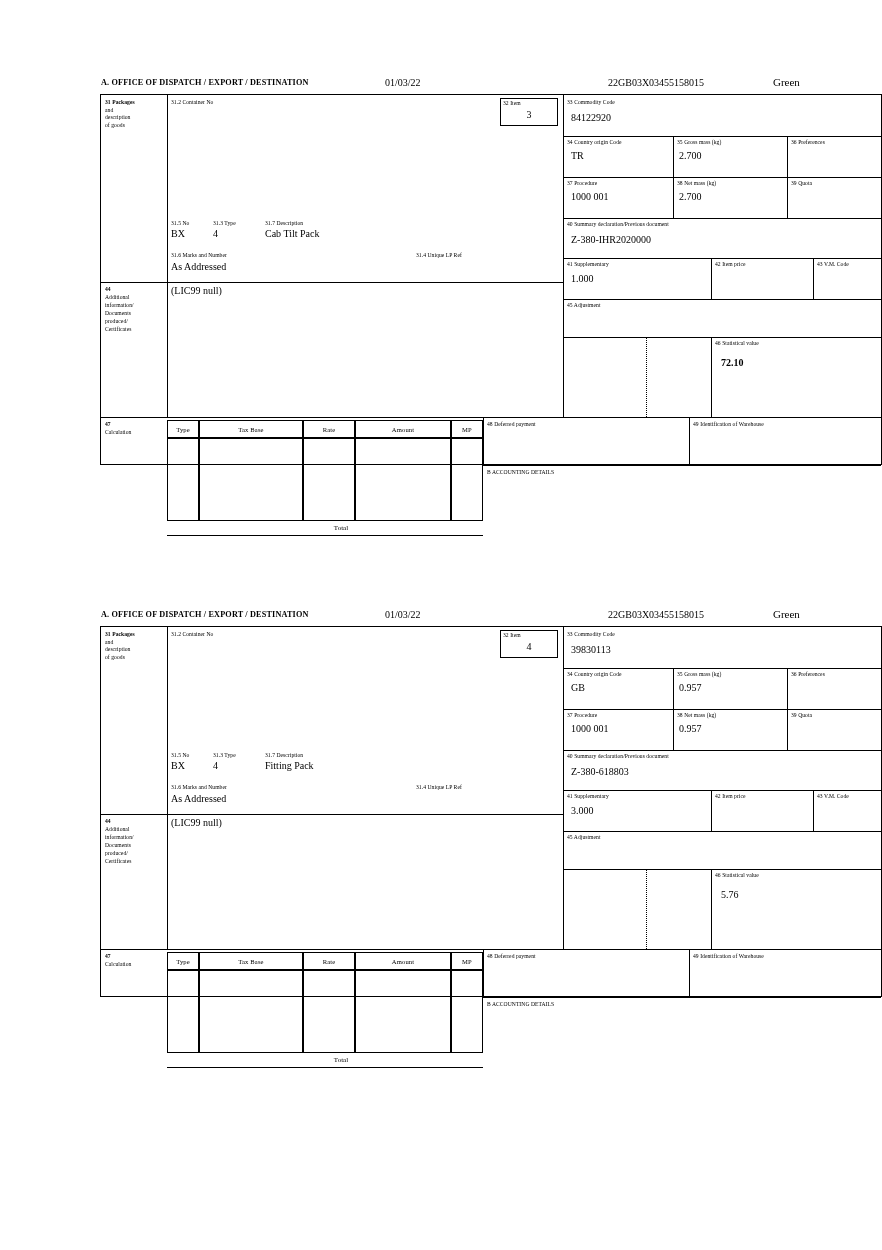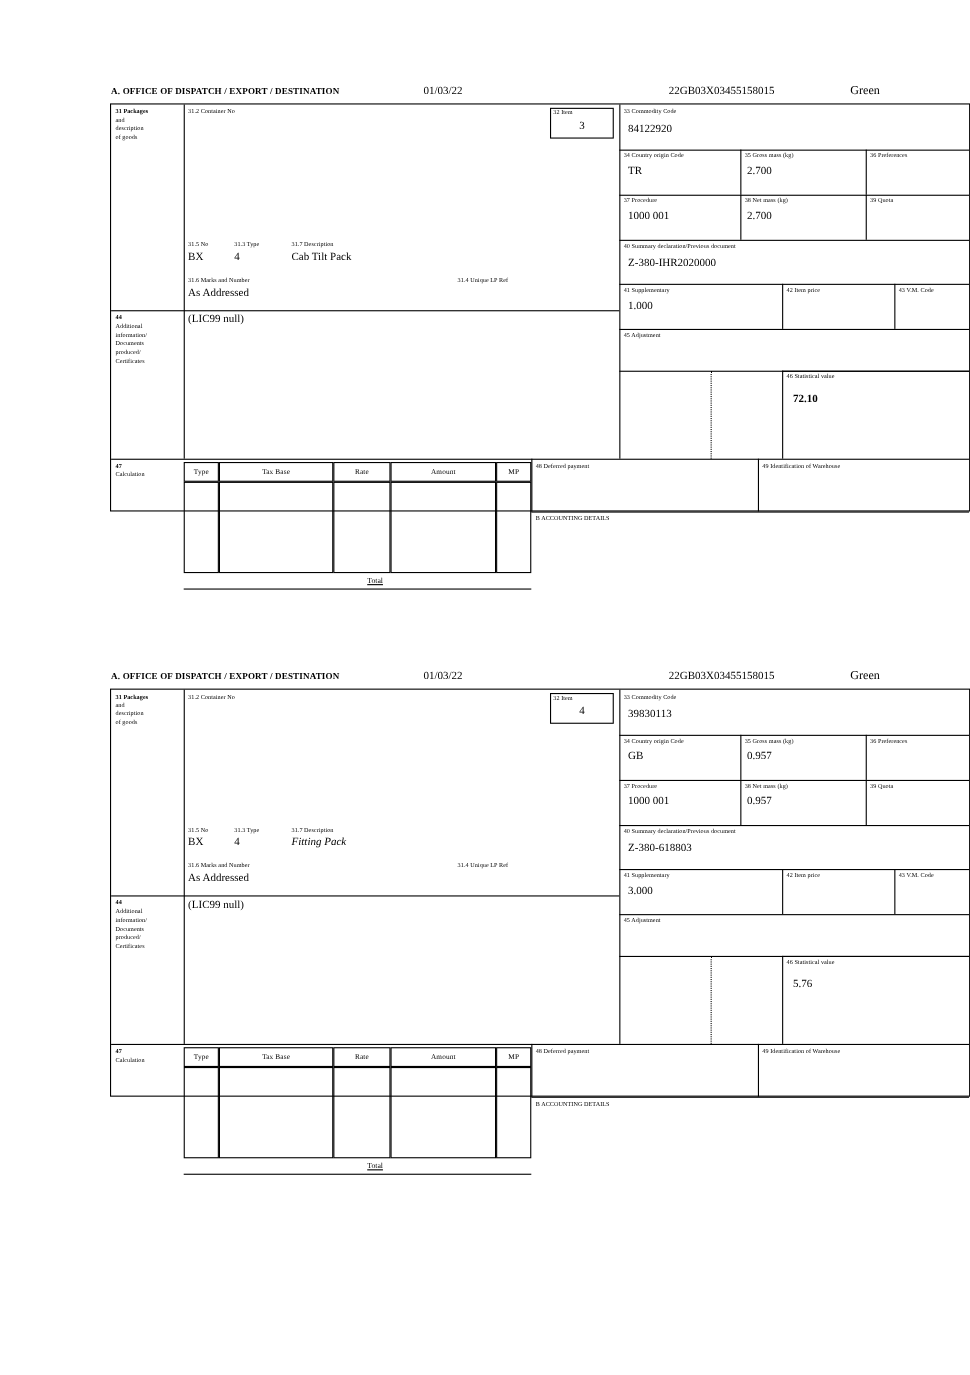--- a/index.html
+++ b/index.html
@@ -108,21 +108,20 @@
   }
   .center { text-align: center; }
   .tbl-hdr {
     font-size: 6.6px;
     font-weight: normal;
     letter-spacing: 0.02em;
   }
   .total-lbl {
     position: absolute;
     font-size: 7px;
-    text-decoration: underline;
   }
 </style>
 </head>
 <body>
 
 <div class="page">
 
   <div class="form first">
 
     <div class="hdr">
@@ -302,21 +301,21 @@
         <div class="c lbl" style="left:2px; top:1px; width:54px;">32 Item</div>
         <div class="c val center" style="left:0; top:10px; width:56px;">4</div>
       </div>
 
       <div class="c lbl" style="left:70px; top:125px; width:40px;">31.5 No</div>
       <div class="c lbl" style="left:112px; top:125px; width:40px;">31.3 Type</div>
       <div class="c lbl" style="left:164px; top:125px; width:80px;">31.7 Description</div>
 
       <div class="c val" style="left:70px; top:133px; width:40px;">BX</div>
       <div class="c val" style="left:112px; top:133px; width:40px;">4</div>
-      <div class="c val" style="left:164px; top:133px; width:260px;font-style:italic;">Fitting Pack</div>
+      <div class="c val" style="left:164px; top:133px; width:260px;">Fitting Pack</div>
 
       <div class="c lbl" style="left:70px; top:157px; width:130px;">31.6 Marks and Number</div>
       <div class="c lbl" style="left:315px; top:157px; width:110px;">31.4 Unique LP Ref</div>
       <div class="c val" style="left:70px; top:166px; width:200px;">As Addressed</div>
       <div class="c val" style="left:315px; top:166px; width:140px;"></div>
 
       <div class="c lbl lbl-b" style="left:4px; top:191px; width:62px;">44</div>
       <div class="c lbl" style="left:4px; top:199px; width:62px;">Additional</div>
       <div class="c lbl" style="left:4px; top:207px; width:62px;">information/</div>
       <div class="c lbl" style="left:4px; top:215px; width:62px;">Documents</div>

